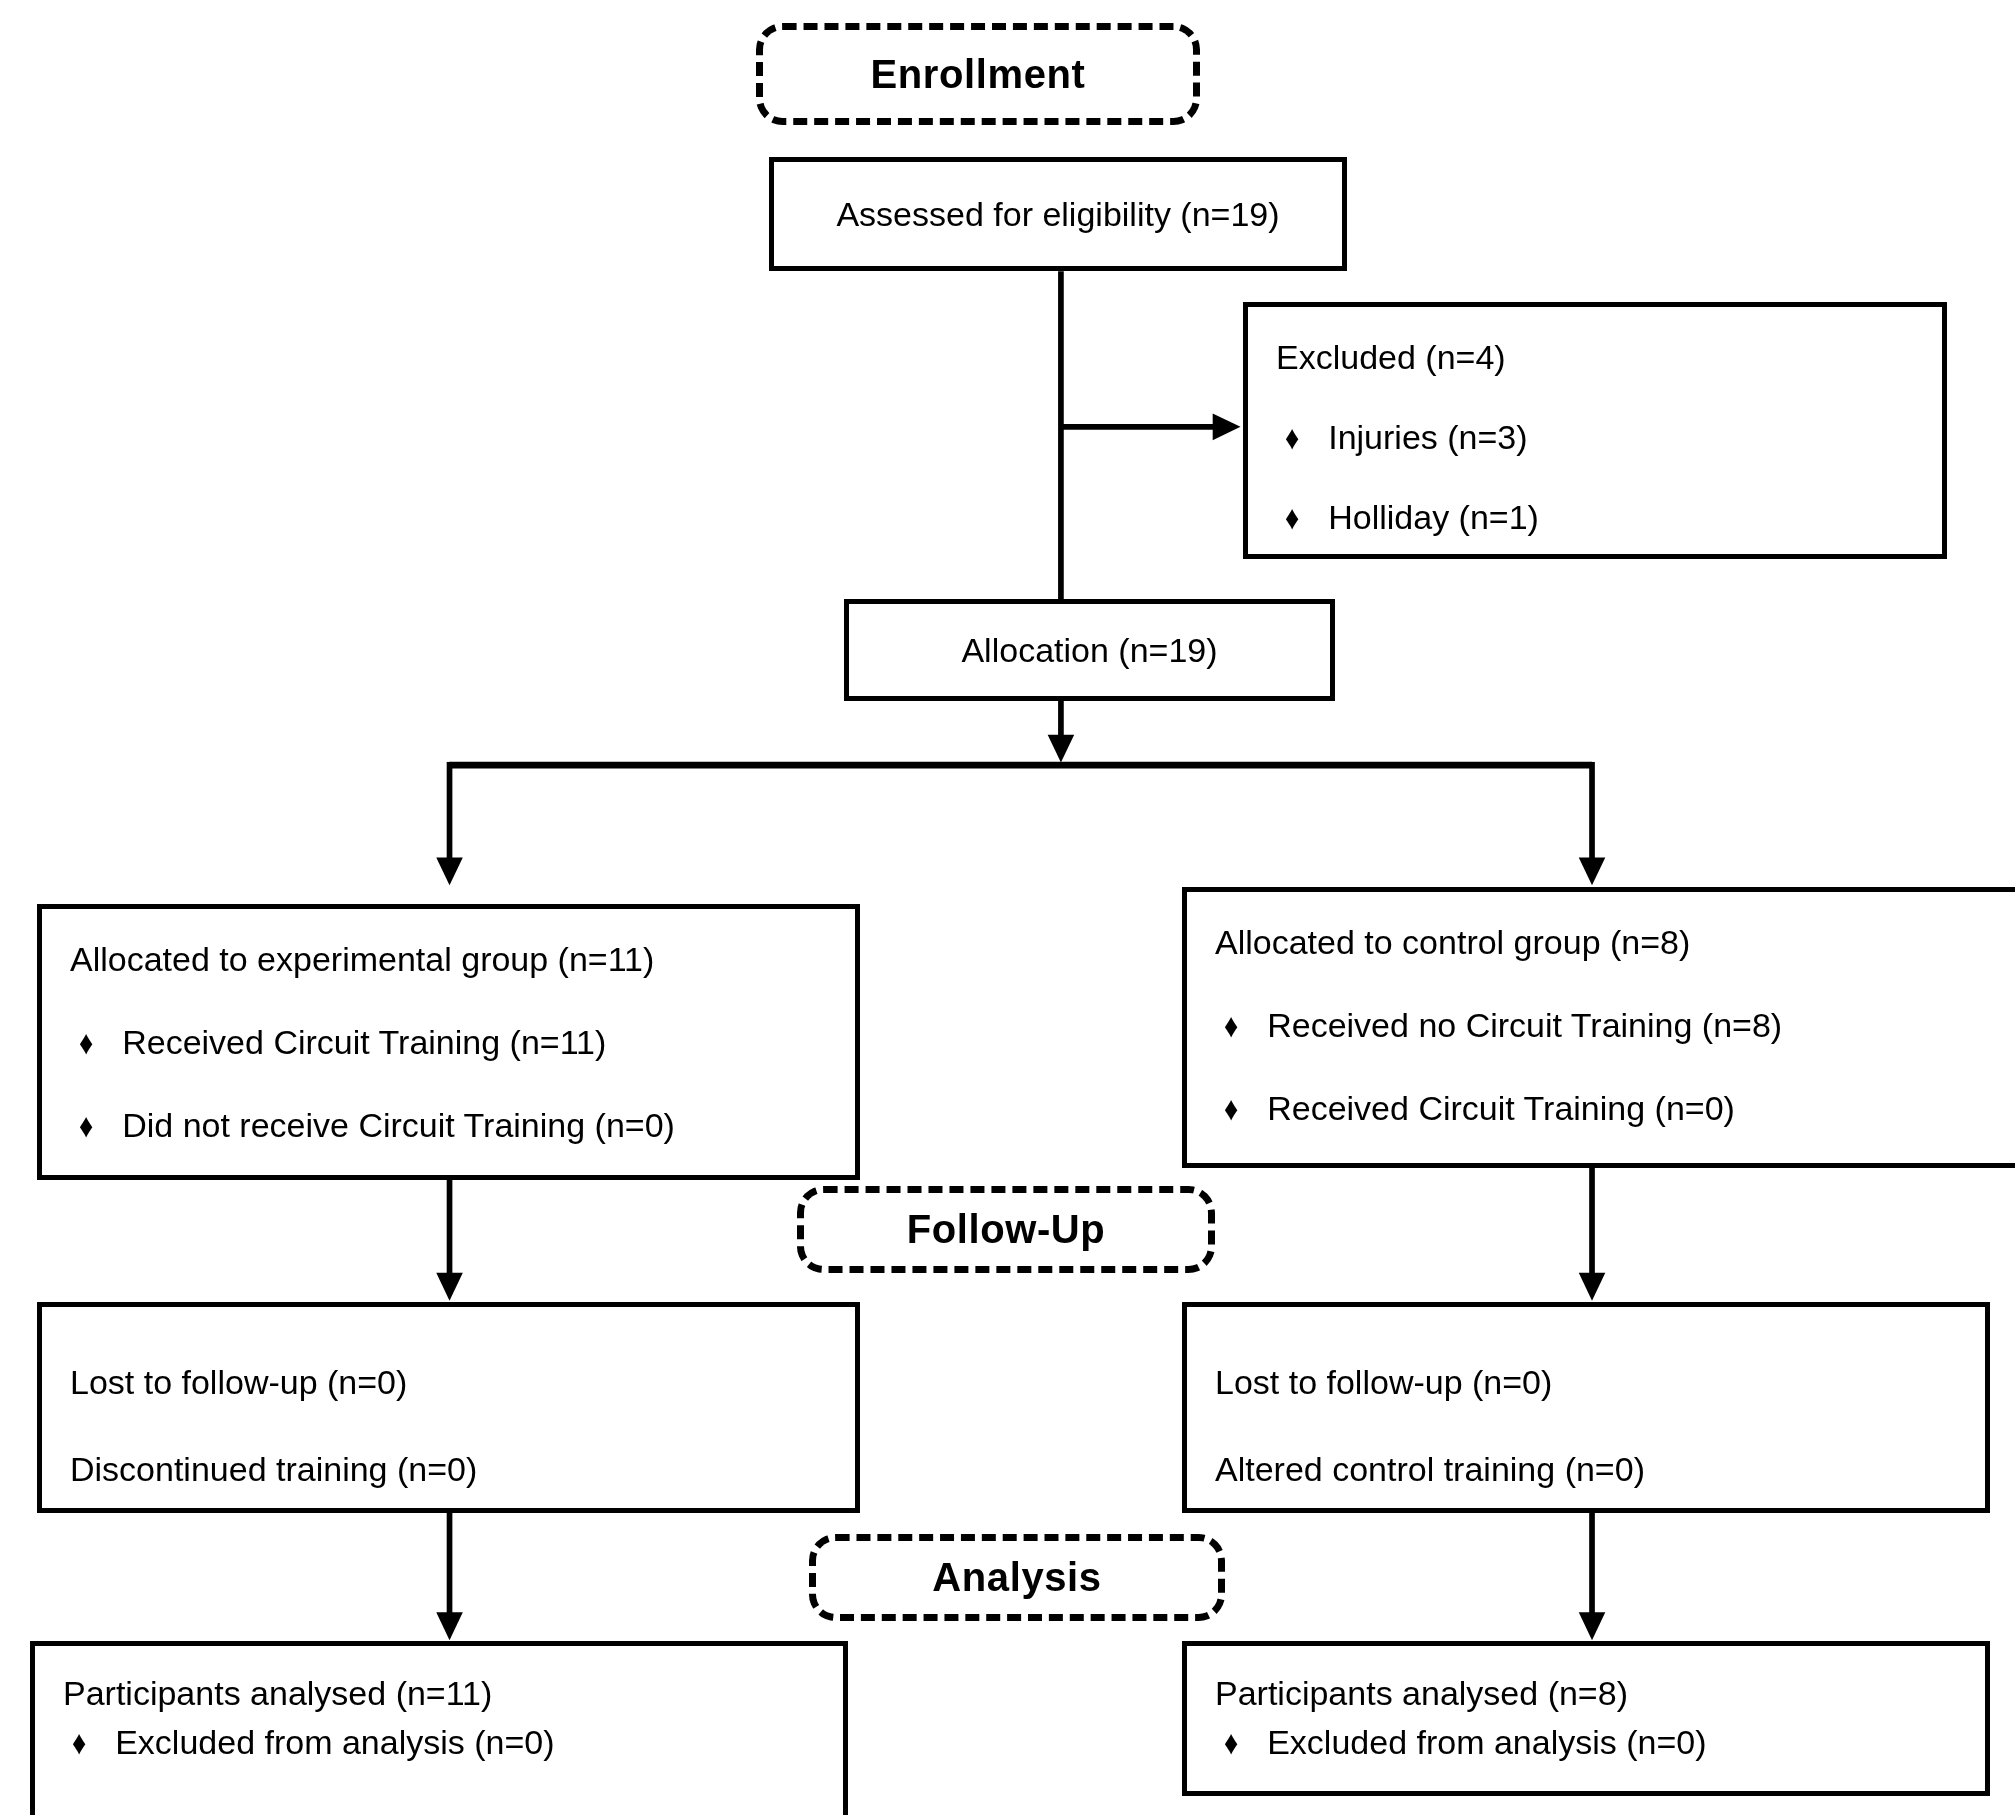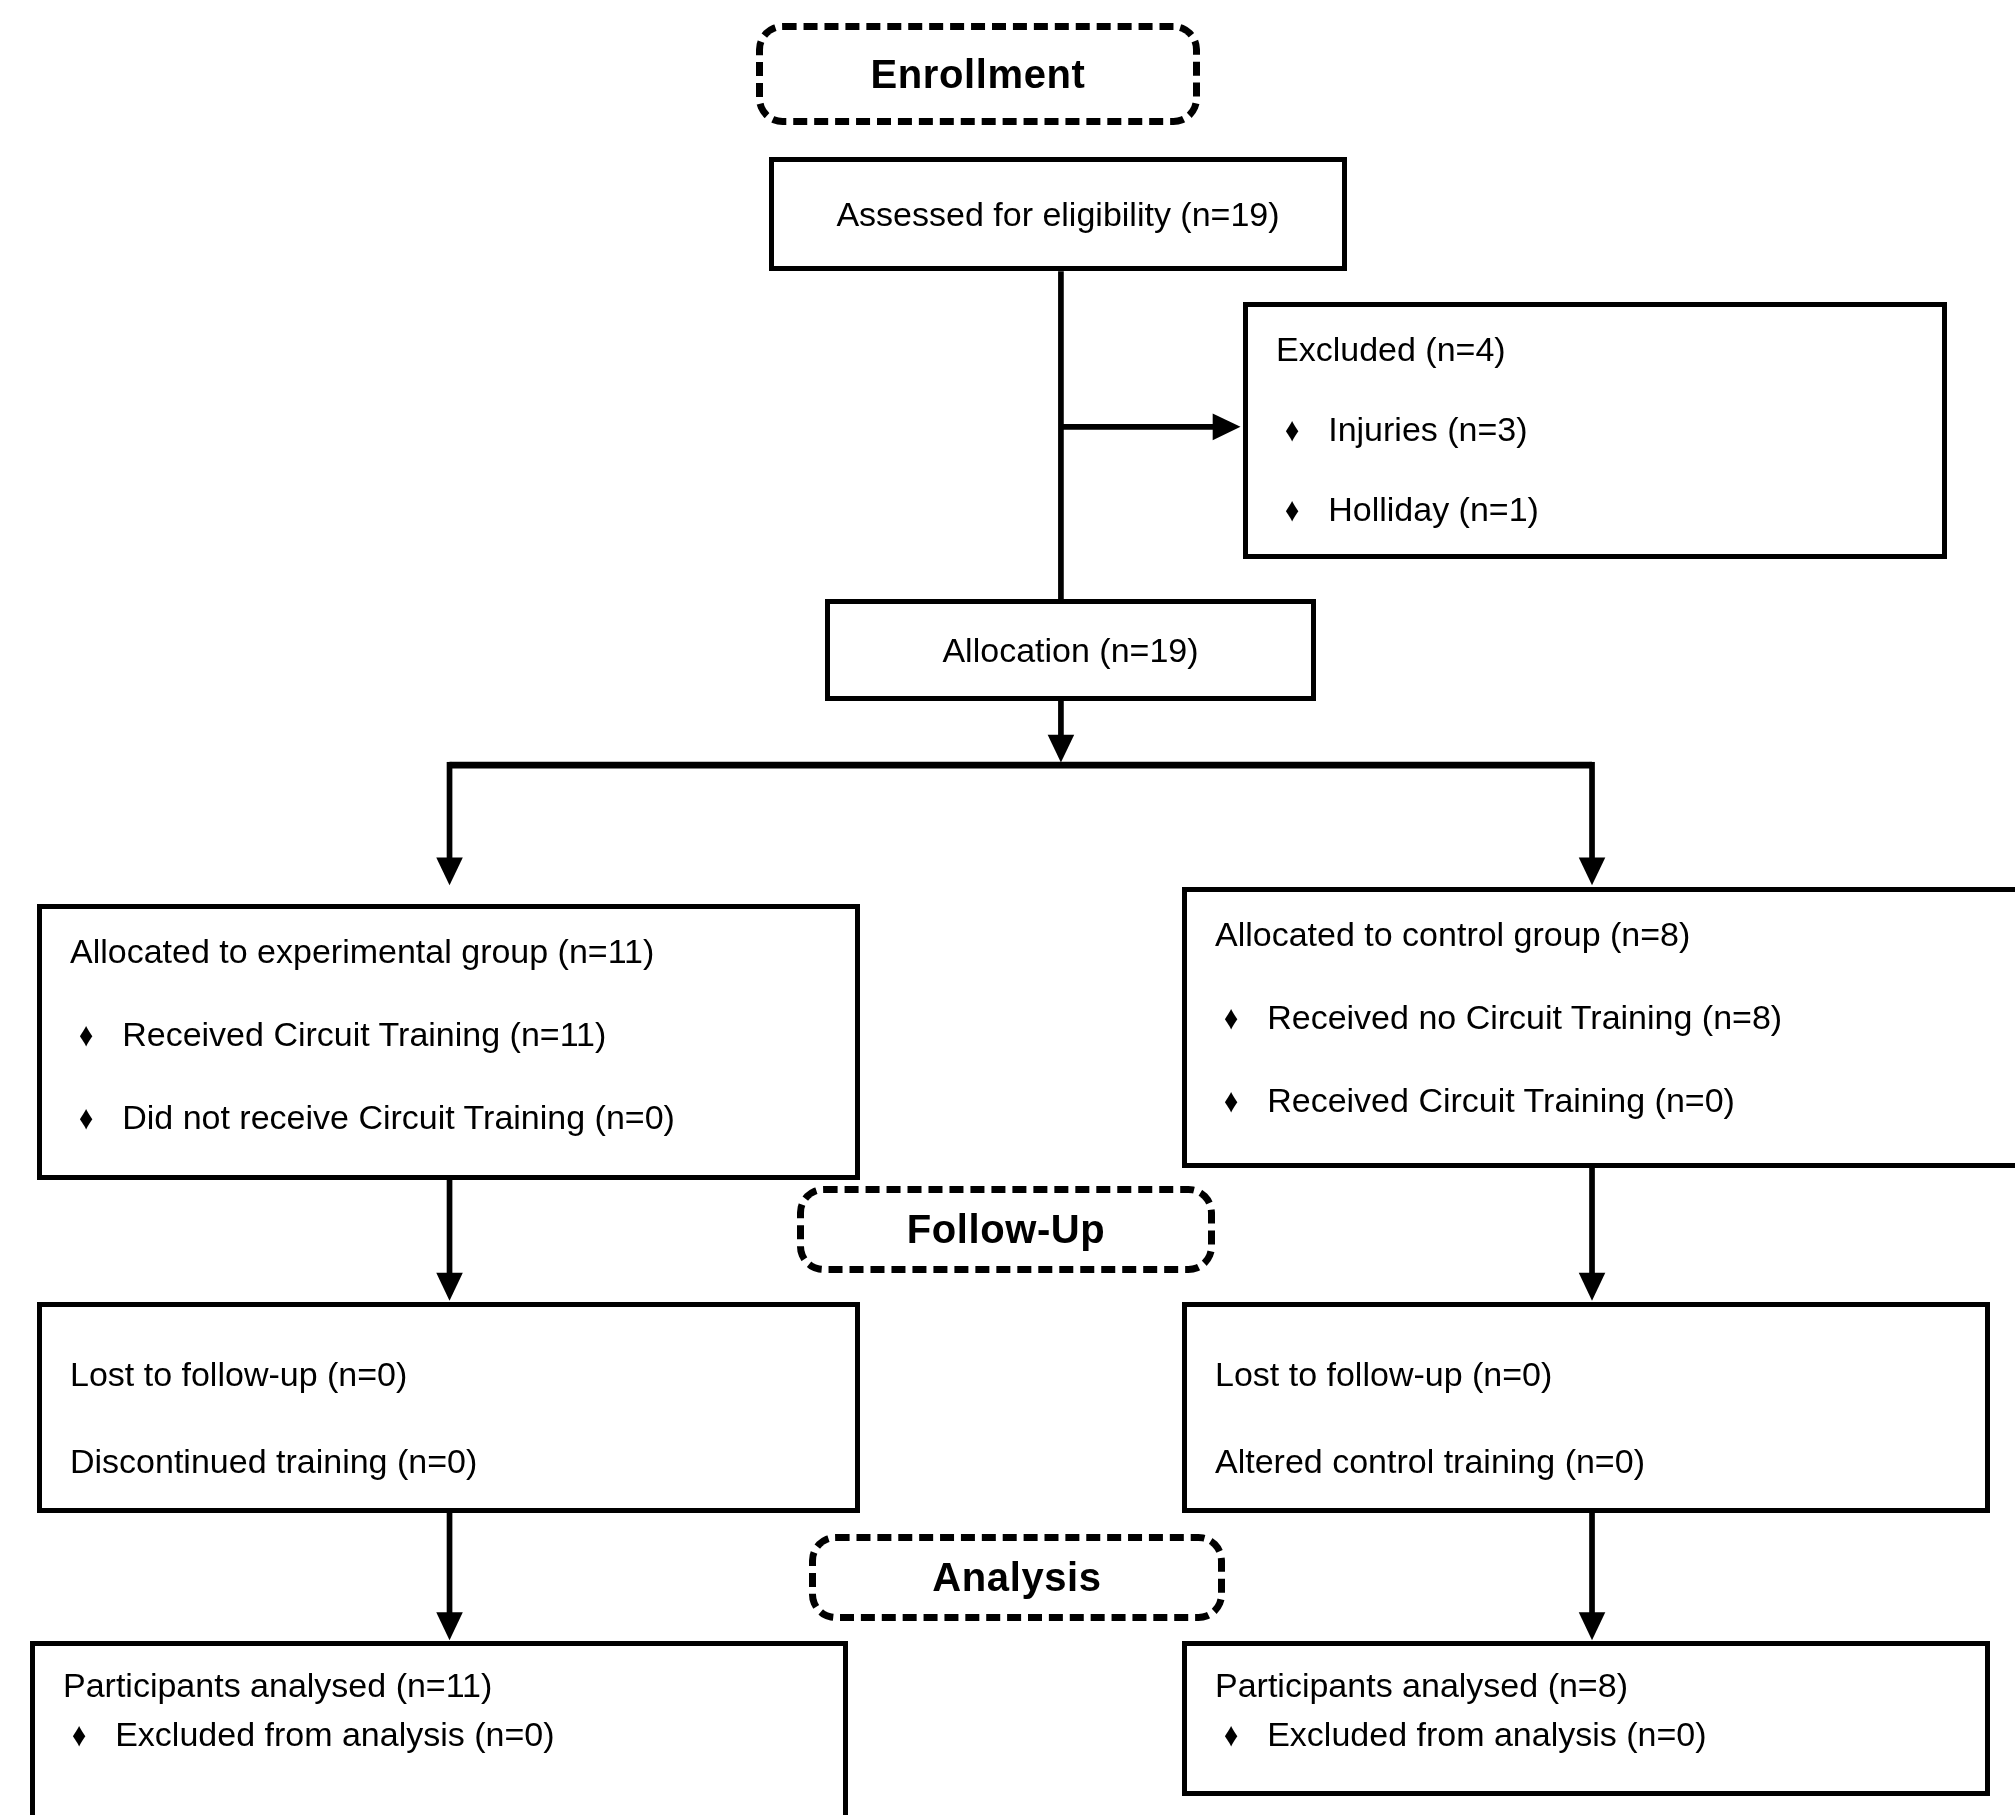--- a/index.html
+++ b/index.html
@@ -20,21 +20,21 @@
   .flex-center { display:flex; align-items:center; justify-content:center; }
   .stage-label {
     border:7px dashed #000000;
     border-radius:26.6px;
     font-weight:700;
     font-size:40px;
     letter-spacing:0.6px;
   }
   .single { font-size:34px; }
   .multi  { font-size:34px; padding:21.5px 28px; text-align:left; }
-  .line   { line-height:1.22; }
+  .line   { line-height:1.22;margin-top:8px; }
   .bullet { display:flex; align-items:center; margin-left:8.9px; }
   .diamond {
     font-size:28px;
     margin-right:29px;
     transform:scaleY(1.2);
     display:inline-block;
   }
   .excluded-box .line + .line { margin-top:39px; }
   .alloc-box   .line + .line { margin-top:42px; }
   .fu-box      { padding-top:47px; }
@@ -91,21 +91,21 @@
     <div class="line bullet">
       <span class="diamond">♦</span>
       <span>Injuries (n=3)</span>
     </div>
     <div class="line bullet">
       <span class="diamond">♦</span>
       <span>Holliday (n=1)</span>
     </div>
   </div>
 
-  <div class="node single flex-center" style="left:825px; top:599px; width:491px; height:102px;">
+  <div class="node single flex-center" style="left:844px; top:599px; width:491px; height:102px;">
     <span>Allocation (n=19)</span>
   </div>
 
   <div class="node multi alloc-box" style="left:37px; top:904px; width:823px; height:276px;">
     <div class="line">Allocated to experimental group (n=11)</div>
     <div class="line bullet">
       <span class="diamond">♦</span>
       <span>Received Circuit Training (n=11)</span>
     </div>
     <div class="line bullet">

